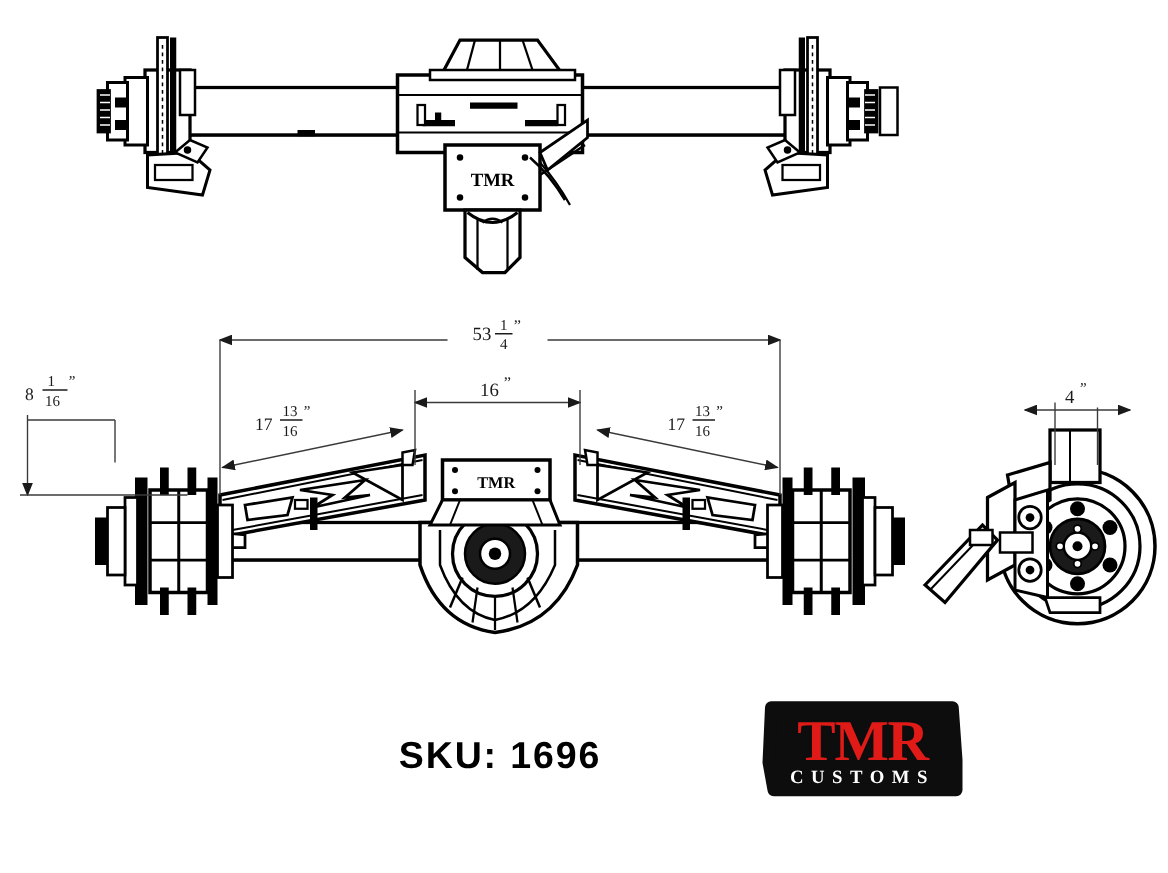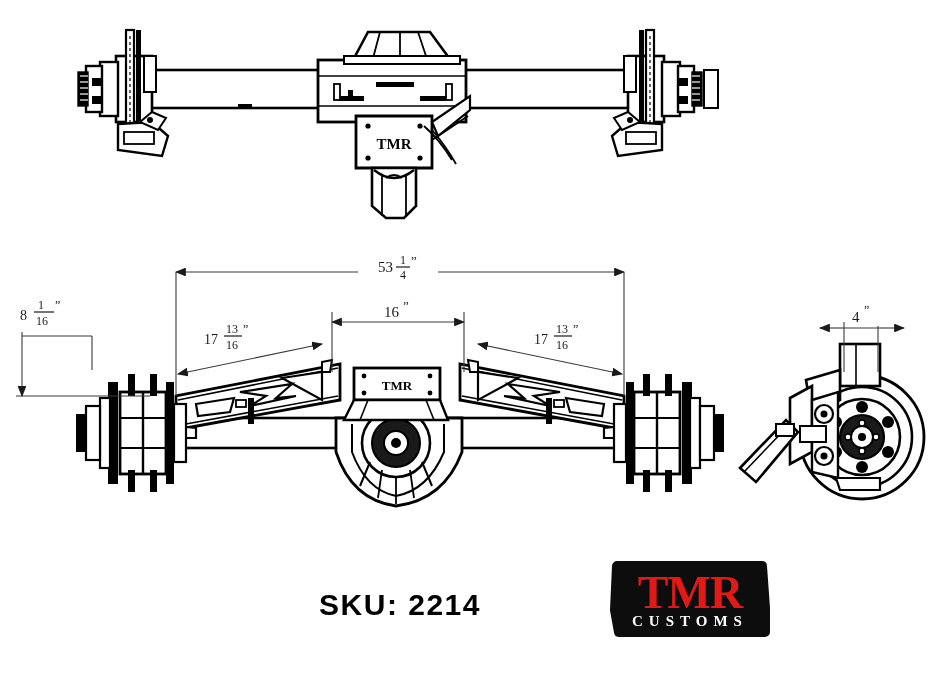--- a/index.html
+++ b/index.html
@@ -349,19 +349,19 @@
       <line x1="844" y1="328" x2="878" y2="328"></line>
       <line x1="844" y1="322" x2="844" y2="372"></line>
       <line x1="878" y1="322" x2="878" y2="372"></line>
       <rect x="848" y="306" width="36" height="20" fill="#ffffff" stroke="none"></rect>
       <text x="852" y="322" class="dim-text" font-size="15" stroke="none">4</text>
       <text x="864" y="314" class="dim-text" font-size="12" stroke="none">”</text>
     </g>
   </g>
 </svg>
 
-<div class="sku-label">SKU: 2214</div>
+<div class="sku-label">SKU: 1696</div>
 
 <svg id="brand-logo" viewBox="0 0 165 88" xmlns="http://www.w3.org/2000/svg">
   <path d="M10,8 L155,8 L158,50 L158,74 L12,74 L8,52 Z" fill="#0d0d0d" stroke="#0d0d0d" stroke-width="10" stroke-linejoin="round"></path>
   <text x="83" y="50" text-anchor="middle" font-family="Liberation Serif, serif" font-size="46" font-weight="700" fill="#e01b17" stroke="#0d0d0d" stroke-width="2.5" paint-order="stroke" letter-spacing="-1">TMR</text>
   <text x="83" y="68" text-anchor="middle" font-family="Liberation Serif, serif" font-size="15" font-weight="700" fill="#ffffff" letter-spacing="6">CUSTOMS</text>
 </svg>
 
 </body></html>

